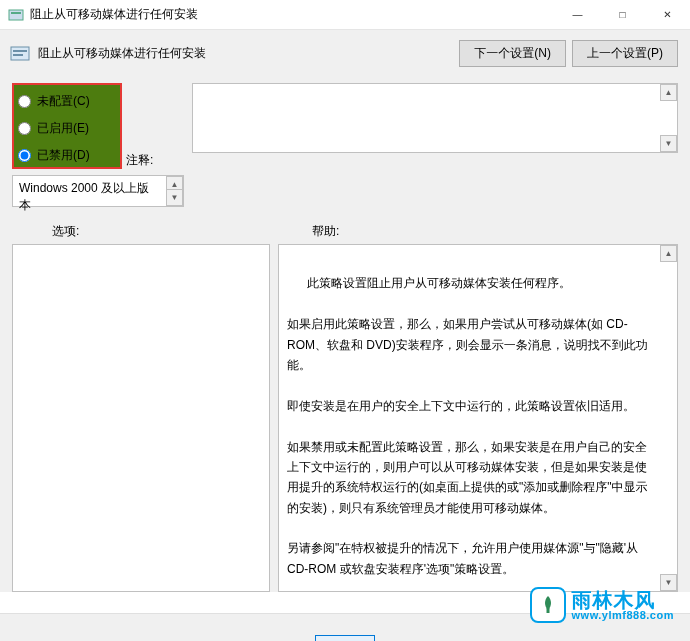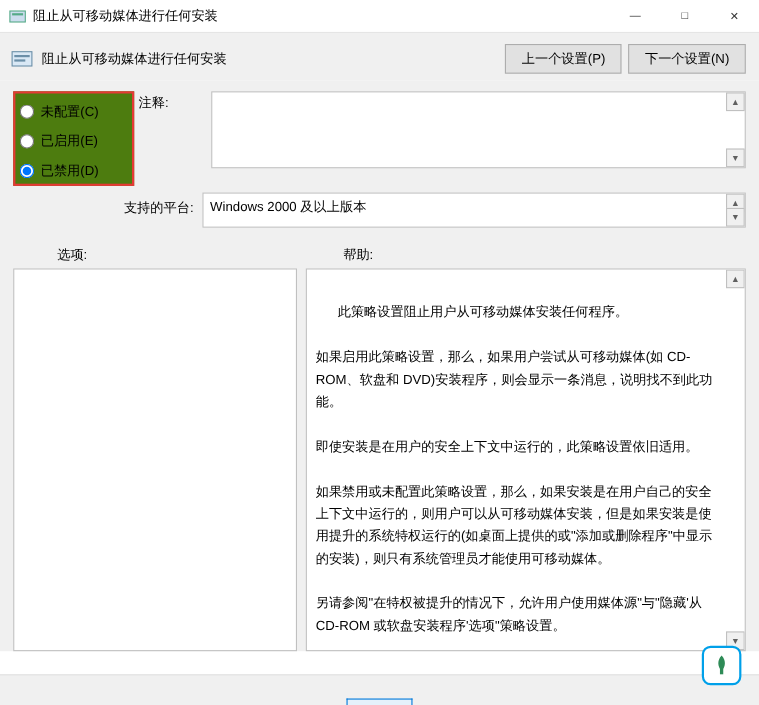--- a/index.html
+++ b/index.html
@@ -77,21 +77,21 @@
       flex-direction: column;
       gap: 10px;
       height: 86px;
     }
     .radio-row { display: flex; align-items: center; gap: 4px; color:#000; }
     .radio-row input { margin: 0 2px 0 2px; }
 
     .label-col {
       display: flex;
       flex-direction: column;
-      justify-content: flex-start;
+      justify-content: flex-end;
       padding-top: 2px;
     }
     .label-txt { color: #000; }
     .comment-box {
       border: 1px solid #c0c0c0;
       background: #fff;
       height: 70px;
       position: relative;
     }
     .scroll-up, .scroll-down {
@@ -207,22 +207,22 @@
 
 <div class="header-row">
   <span class="header-icon">
     <svg width="20" height="20" viewBox="0 0 20 20">
       <rect x="1" y="3" width="18" height="13" fill="#d9e8f5" stroke="#6b8fa8"></rect>
       <rect x="3" y="6" width="14" height="2" fill="#6b8fa8"></rect>
       <rect x="3" y="10" width="10" height="2" fill="#6b8fa8"></rect>
     </svg>
   </span>
   <span class="header-title">阻止从可移动媒体进行任何安装</span>
+  <button class="nav-btn">下一个设置(N)</button>
   <button class="nav-btn">上一个设置(P)</button>
-  <button class="nav-btn">下一个设置(N)</button>
 </div>
 
 <div class="body-area">
 
   <div class="top-grid">
 
     <div class="radios">
       <label class="radio-row">
         <input type="radio" name="state" style="">
         <span>未配置(C)</span>
@@ -241,21 +241,20 @@
       <span class="label-txt">注释:</span>
     </div>
 
     <div class="comment-box">
       <div class="scroll-up">▲</div>
       <div class="scroll-down">▼</div>
     </div>
   </div>
 
   <div class="supported-row">
-    <div class="supported-label">支持的平台:</div>
     <div class="supported-box">
       <span>Windows 2000 及以上版本</span>
       <div class="scroll-up">▲</div>
       <div class="scroll-down">▼</div>
     </div>
   </div>
 
   <div class="lower-labels">
     <div class="opt">选项:</div>
     <div>帮助:</div>
@@ -280,17 +279,21 @@
 
 </div>
 
 <div class="watermark">
   <div class="wm-logo">
     <svg width="22" height="22" viewBox="0 0 22 22">
       <path d="M11 2 C7 6 7 12 11 16 C15 12 15 6 11 2 Z" fill="#2e8b57"></path>
       <rect x="9.5" y="14" width="3" height="5" fill="#2e8b57"></rect>
     </svg>
   </div>
+  <div class="wm-text">
+    <span class="wm-cn">雨林木风</span>
+    <span class="wm-url">www.ylmf888.com</span>
+  </div>
 </div>
 
 <div class="bottom-border">
   <div class="partial-btn"></div>
 </div>
 
 </body></html>

